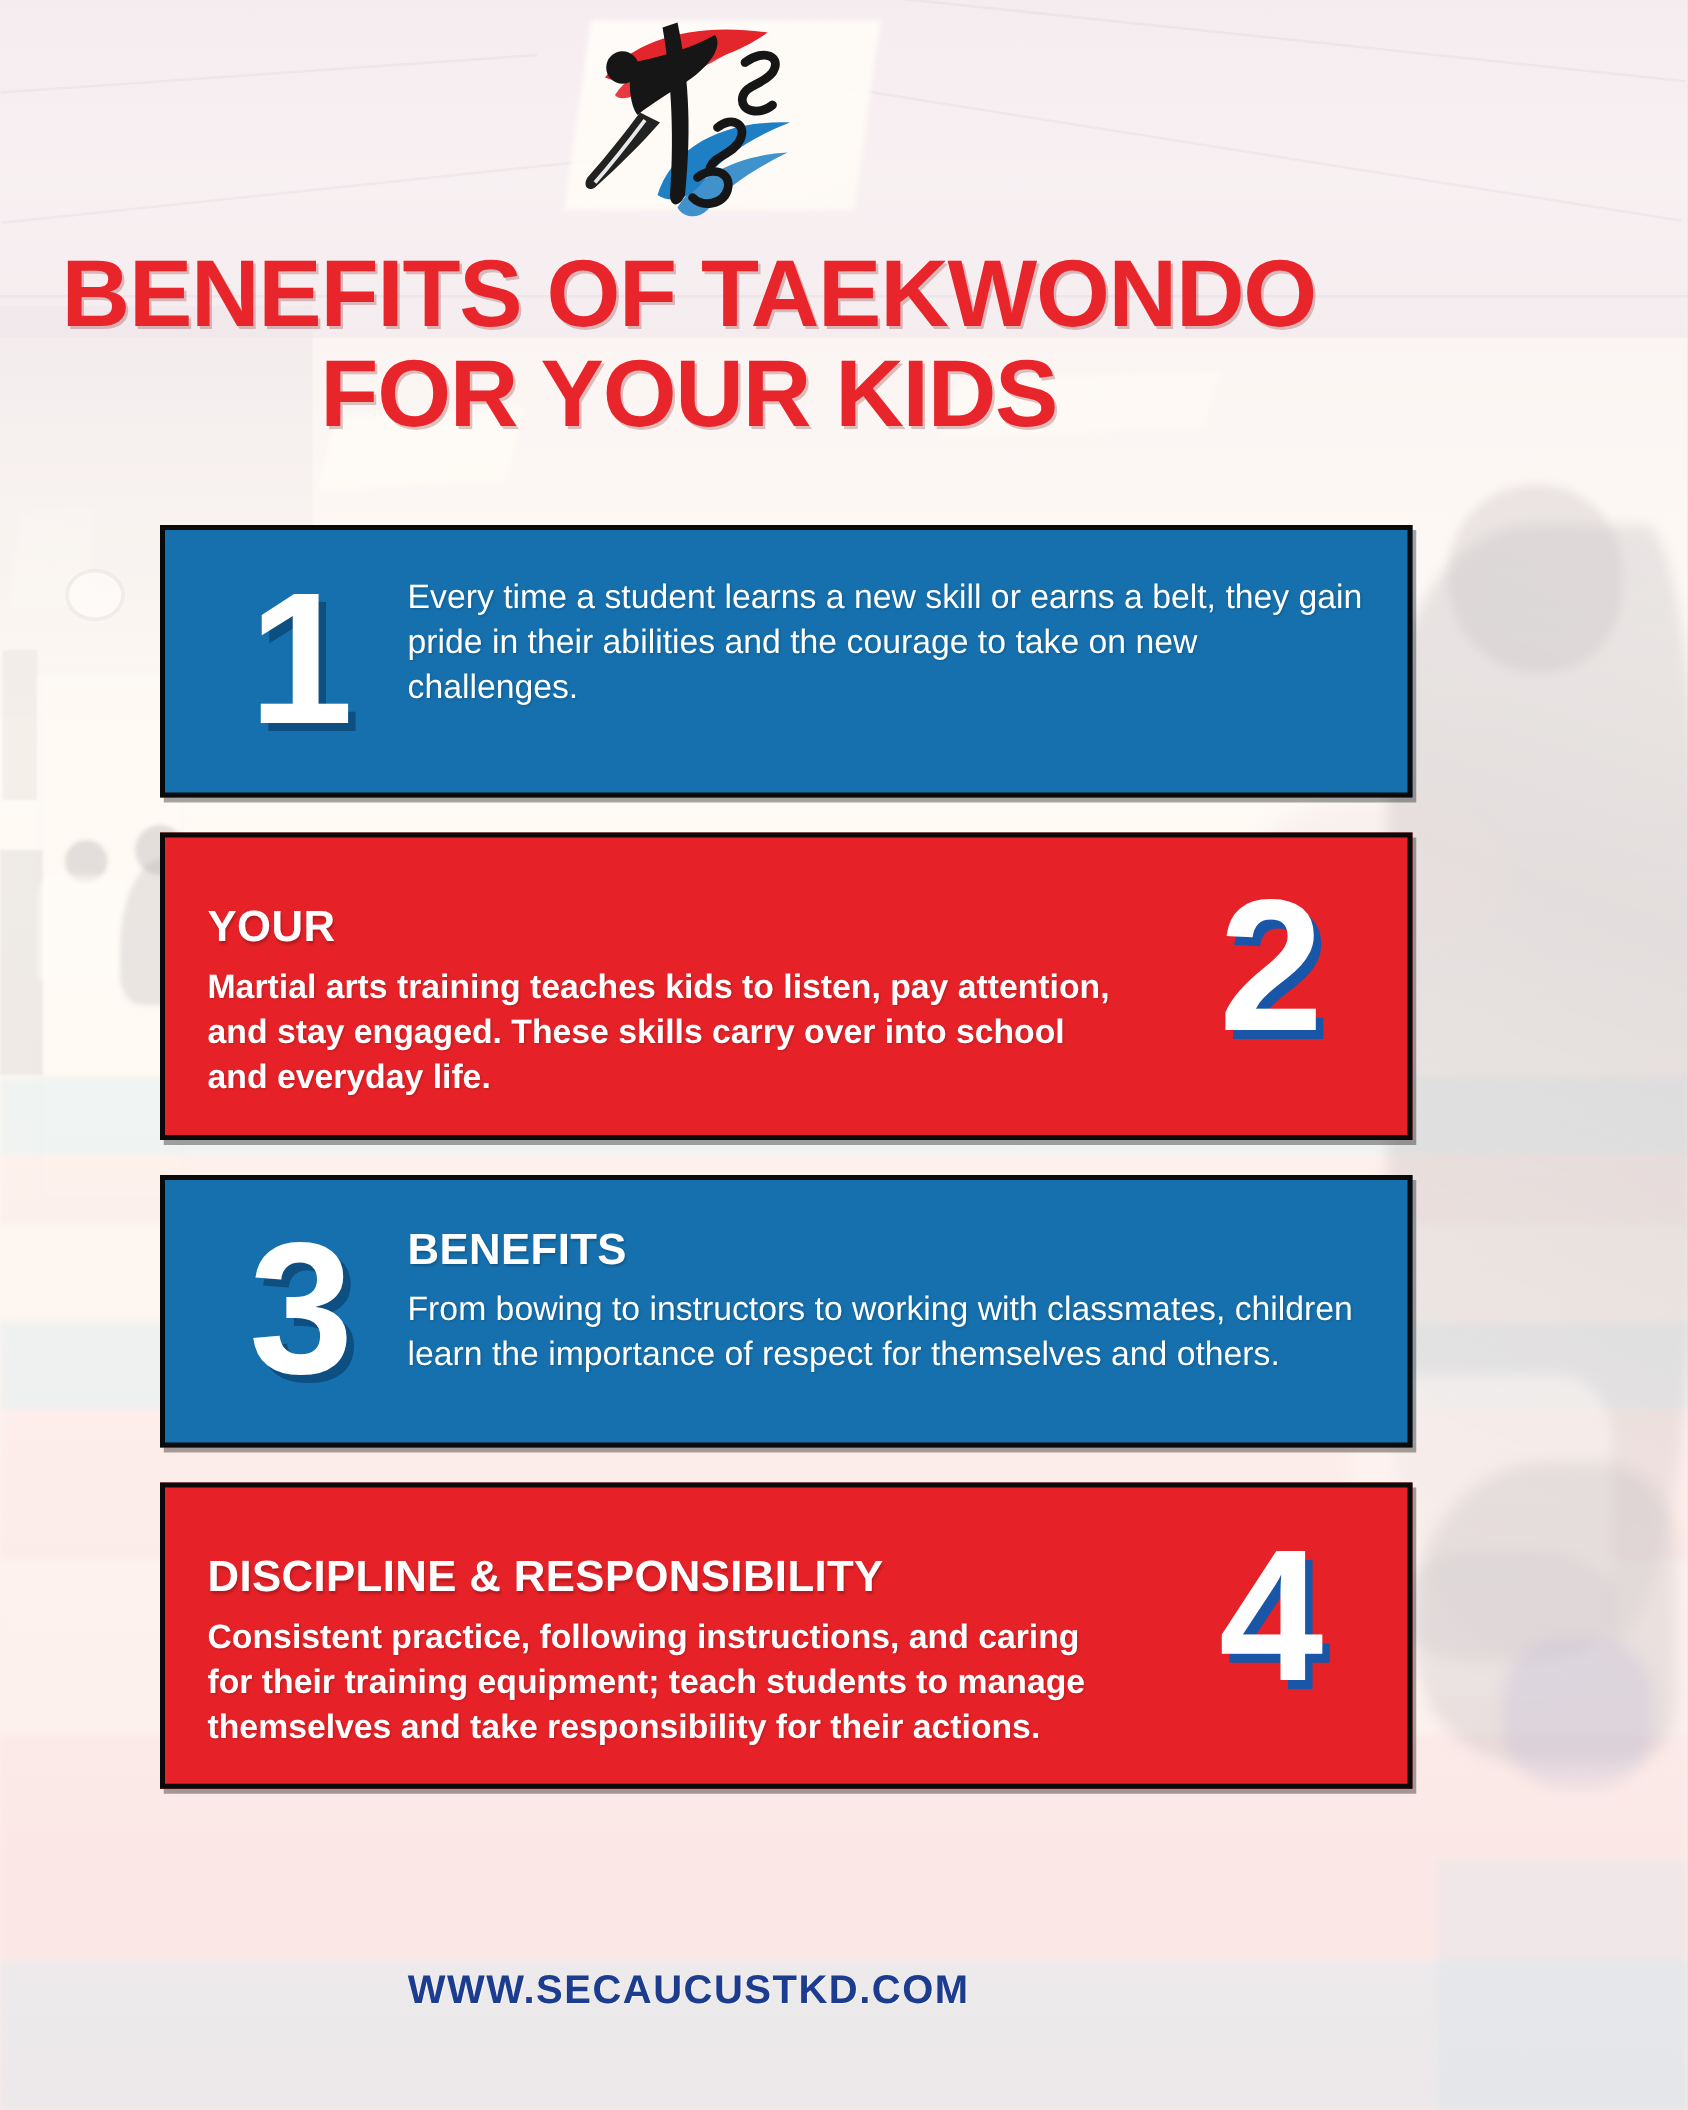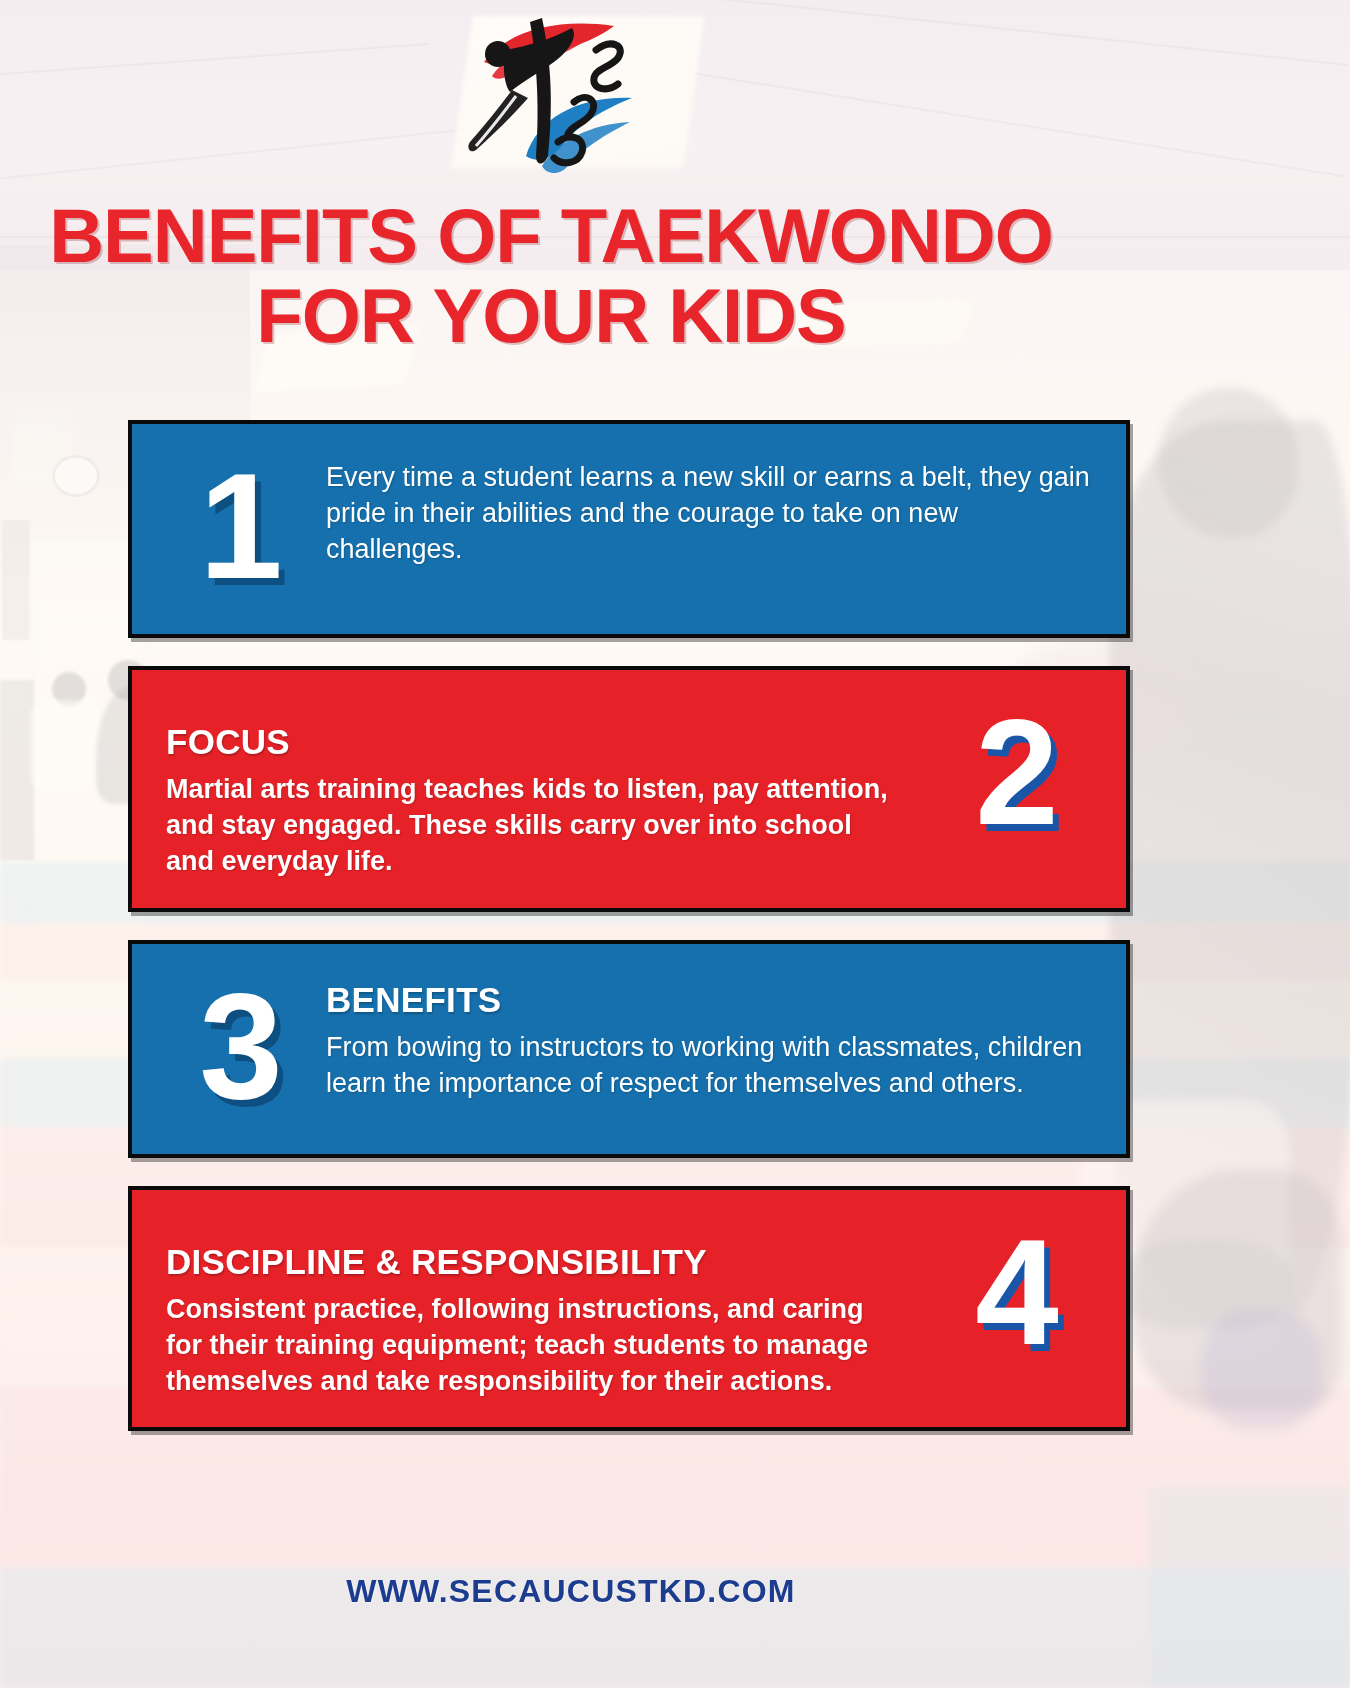--- a/index.html
+++ b/index.html
@@ -261,21 +261,20 @@
 
   
   .footer {
     position: absolute; left: 0; bottom: 78px; width: 100%;
     text-align: center;
     color: #1b3c8f;
     font-weight: 700;
     font-size: 32px;
     letter-spacing: 1.2px;
     text-shadow: 1px 1px 0 rgba(255,255,255,.45);
-    margin-left: 20px;
   }
 </style>
 </head>
 <body>
 
 <div class="bg">
   <div class="bg-base"></div>
   <div class="ceiling"></div>
 
   <div class="ceil-line" style="left:0;top:58px;width:430px;transform:rotate(-4deg);"></div>
@@ -370,21 +369,21 @@
     <div class="card blue numleft">
       <div class="num">1</div>
       <div class="card-body">
         <div class="card-text">Every time a student learns a new skill or earns a belt, they gain pride in their abilities and the courage to take on new challenges.</div>
       </div>
     </div>
 
     <div class="card red numright">
       <div class="num">2</div>
       <div class="card-body">
-        <div class="card-title">FOCUS</div>
+        <div class="card-title">YOUR</div>
         <div class="card-text">Martial arts training teaches kids to listen, pay attention, and stay engaged. These skills carry over into school and everyday life.</div>
       </div>
     </div>
 
     <div class="card blue numleft">
       <div class="num">3</div>
       <div class="card-body">
         <div class="card-title">BENEFITS</div>
         <div class="card-text">From bowing to instructors to working with classmates, children learn the importance of respect for themselves and others.</div>
       </div>

